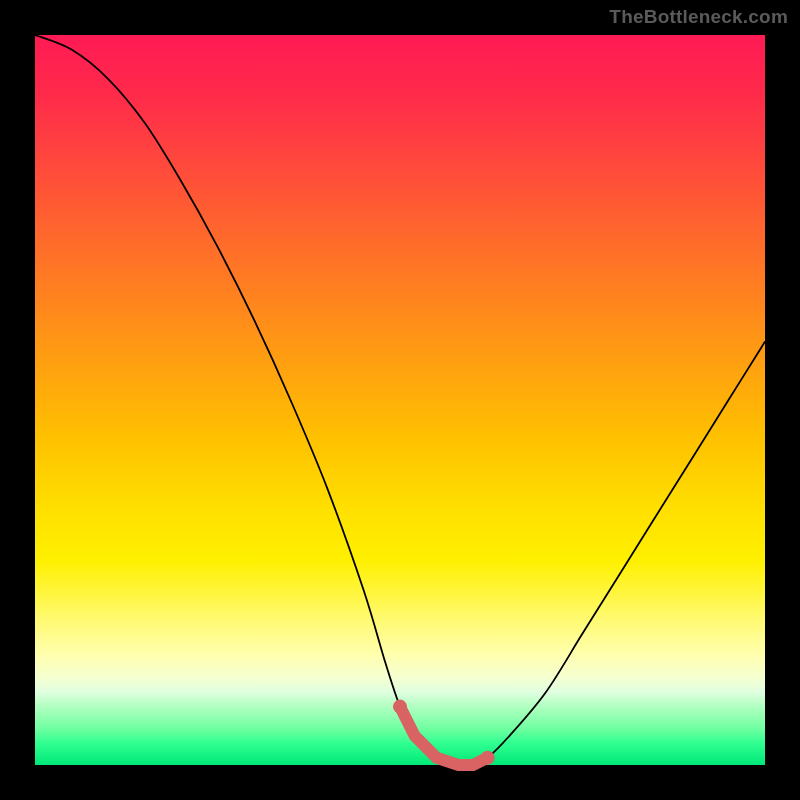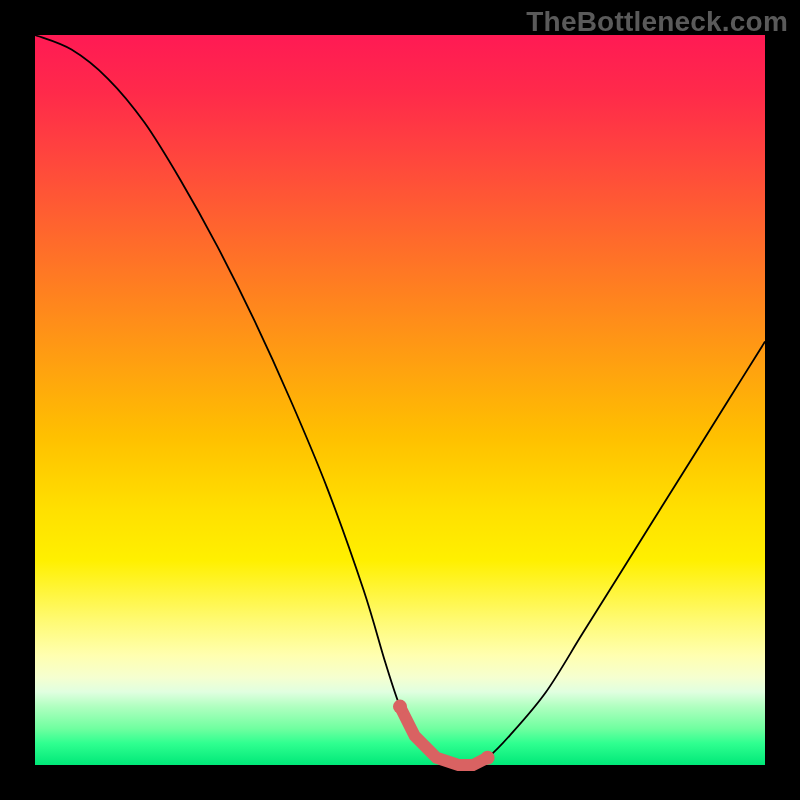--- a/index.html
+++ b/index.html
@@ -34,21 +34,21 @@
       #70ffa0 95%,
       #30ff90 97%,
       #00e878 100%
     );
   }
   .watermark {
     position: absolute;
     top: 6px;
     right: 12px;
     font-family: Arial, Helvetica, sans-serif;
-    font-size: 28px;
+    font-size: 19px;
     font-weight: 600;
     color: #5a5a5a;
     letter-spacing: 0.2px;
   }
   svg.curve {
     position: absolute;
     left: 0; top: 0;
     width: 730px;
     height: 730px;
     overflow: visible;

